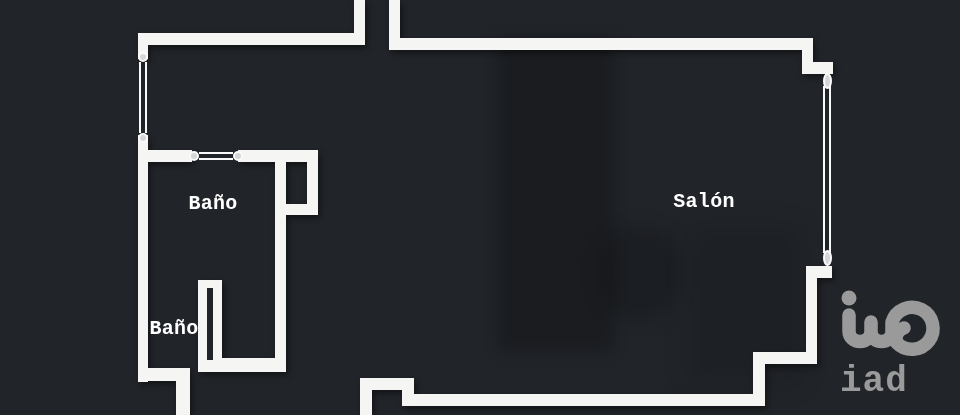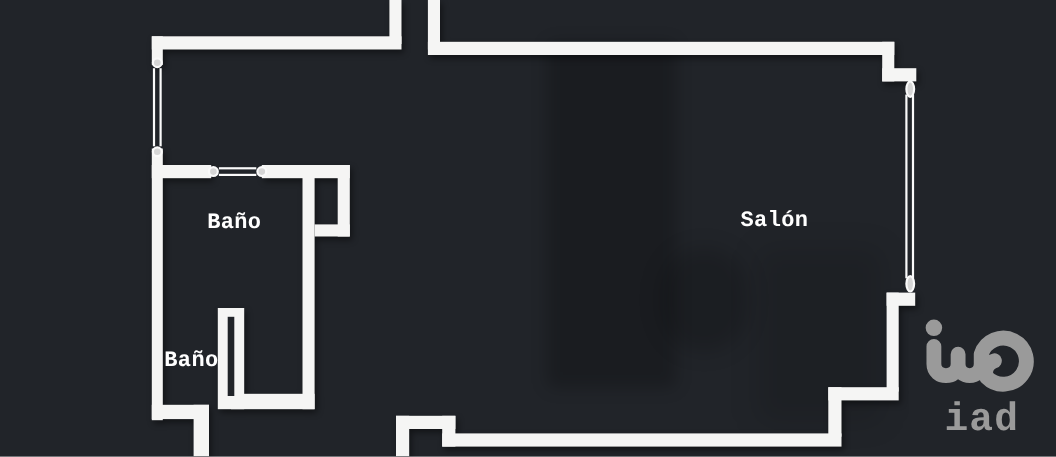--- a/index.html
+++ b/index.html
@@ -23,21 +23,21 @@
     transform:translate(-50%,-50%);
     color:#ffffff;
     font-weight:bold;
     font-size:20px;
     letter-spacing:0.3px;
     white-space:nowrap;
     z-index:6;
   }
   .brand{
     position:absolute;left:840px;top:290px;width:106px;
-    z-index:7;text-align:center;
+    z-index:7;text-align:left;
   }
   .brand svg{display:block;}
   .brand-text{
     font-weight:bold;
     font-size:36px;
     line-height:1;
     margin-top:2px;
     padding-right:1px;
     letter-spacing:1px;
   }

